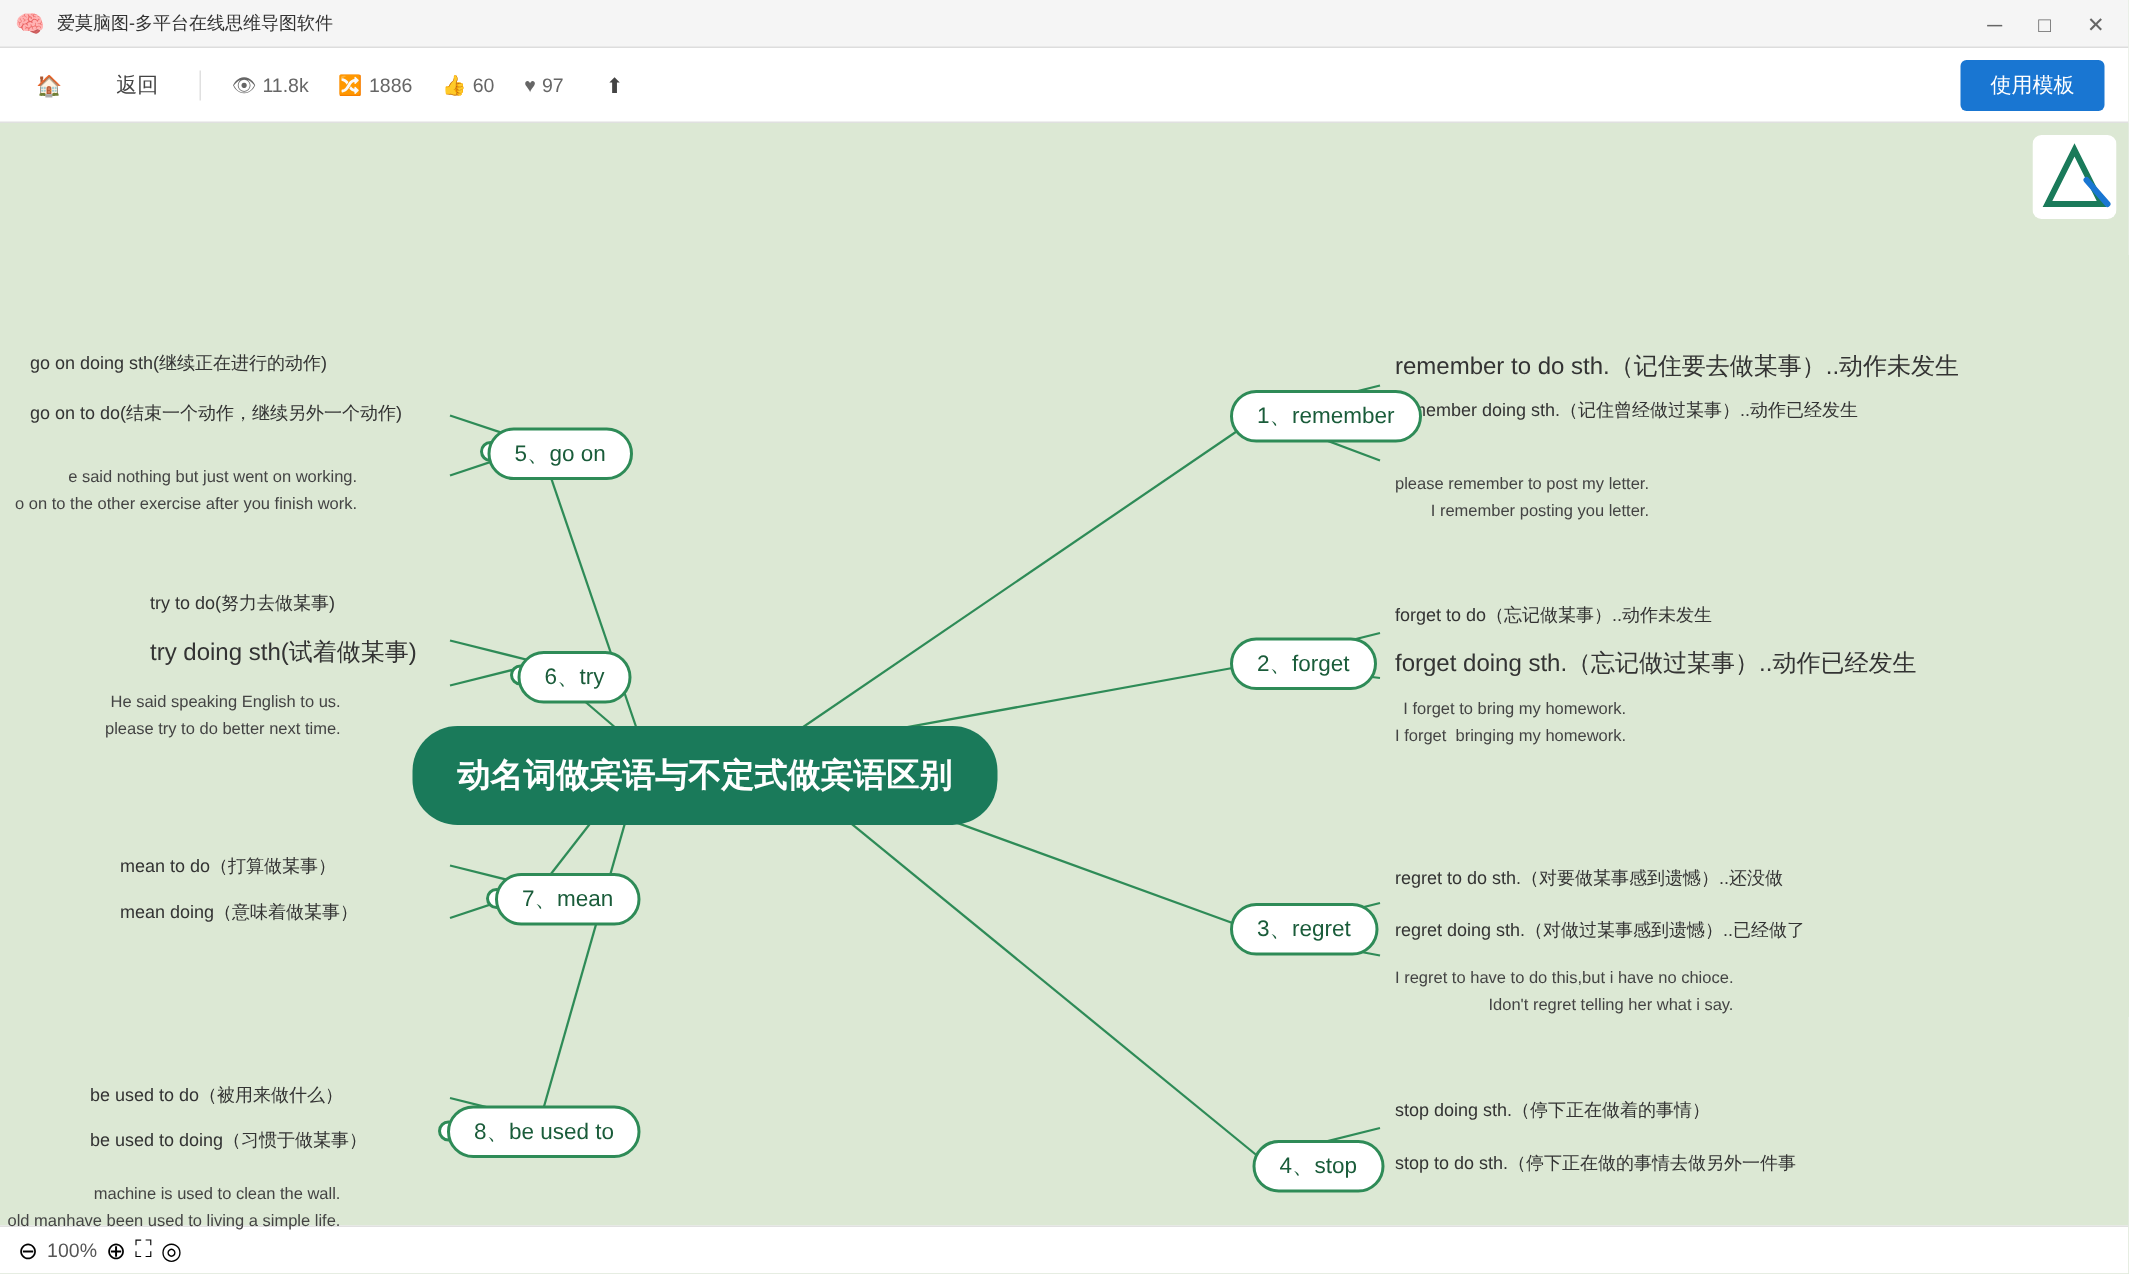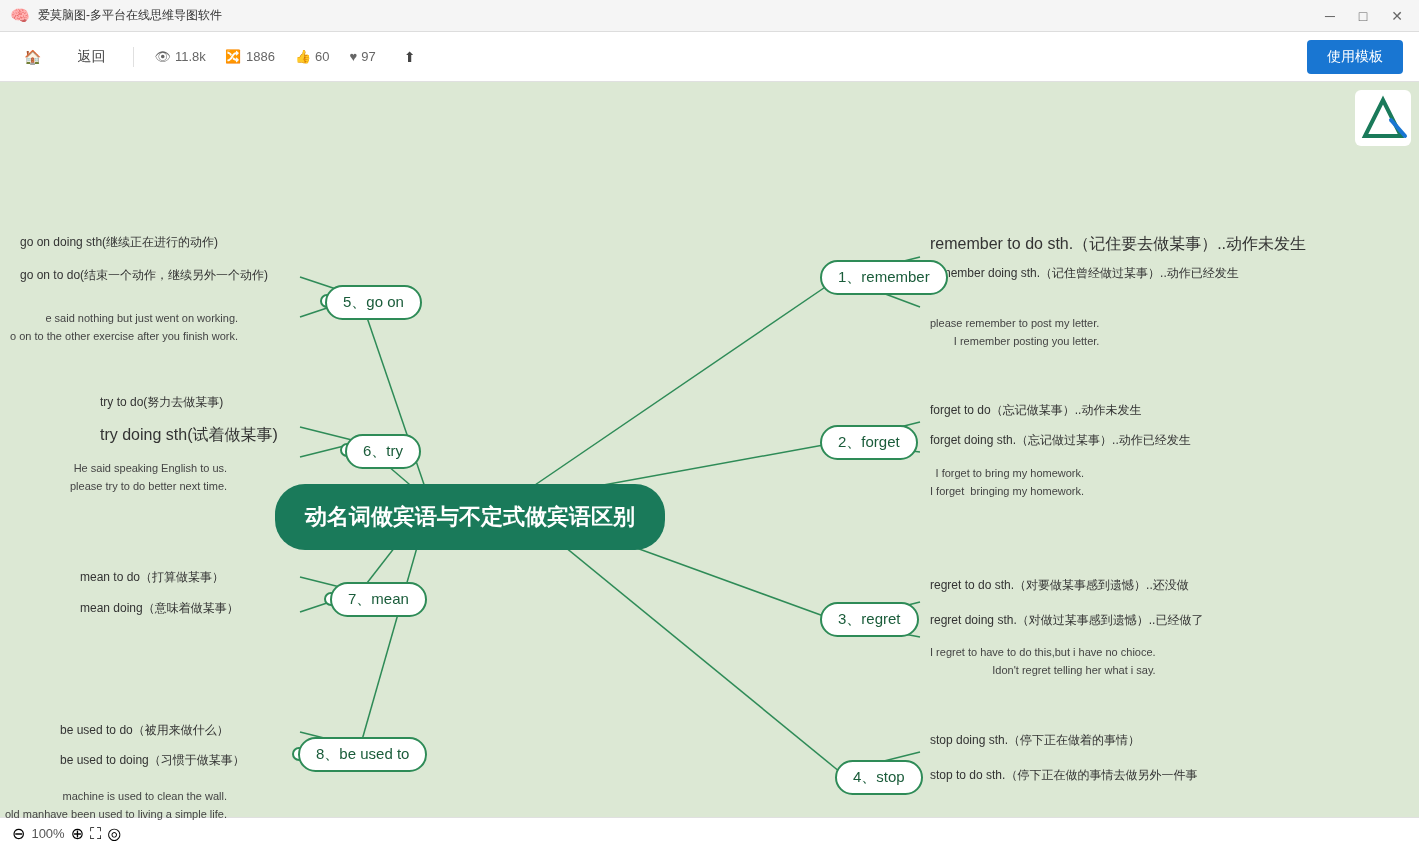--- a/index.html
+++ b/index.html
@@ -322,21 +322,21 @@
   </div>
 
   <div class="node-branch" style="left:820px; top:343px;">
     <span>2、forget</span>
   </div>
   <div style="position:absolute; left:900px; top:352px; width:14px; height:14px; border-radius:50%; border:2px solid #2e8b57; background:white;"></div>
 
   <div class="node-text" style="left:930px; top:320px; font-size:12px;">
     <span>forget to do（忘记做某事）..动作未发生</span>
   </div>
-  <div class="node-text" style="left:930px; top:350px; font-size:12px;">
+  <div class="node-text" style="left:930px; top:350px; font-size:16px;">
     <span>forget doing sth.（忘记做过某事）..动作已经发生</span>
   </div>
   <div class="node-text" style="left:930px; top:383px; font-size:11px; color:#444; line-height:1.6;">
     I forget to bring my homework.<br>I forget &nbsp;bringing my homework.
   </div>
 
   <div class="node-branch" style="left:820px; top:520px;">
     <span>3、regret</span>
   </div>
   <div style="position:absolute; left:900px; top:530px; width:14px; height:14px; border-radius:50%; border:2px solid #2e8b57; background:white;"></div>

